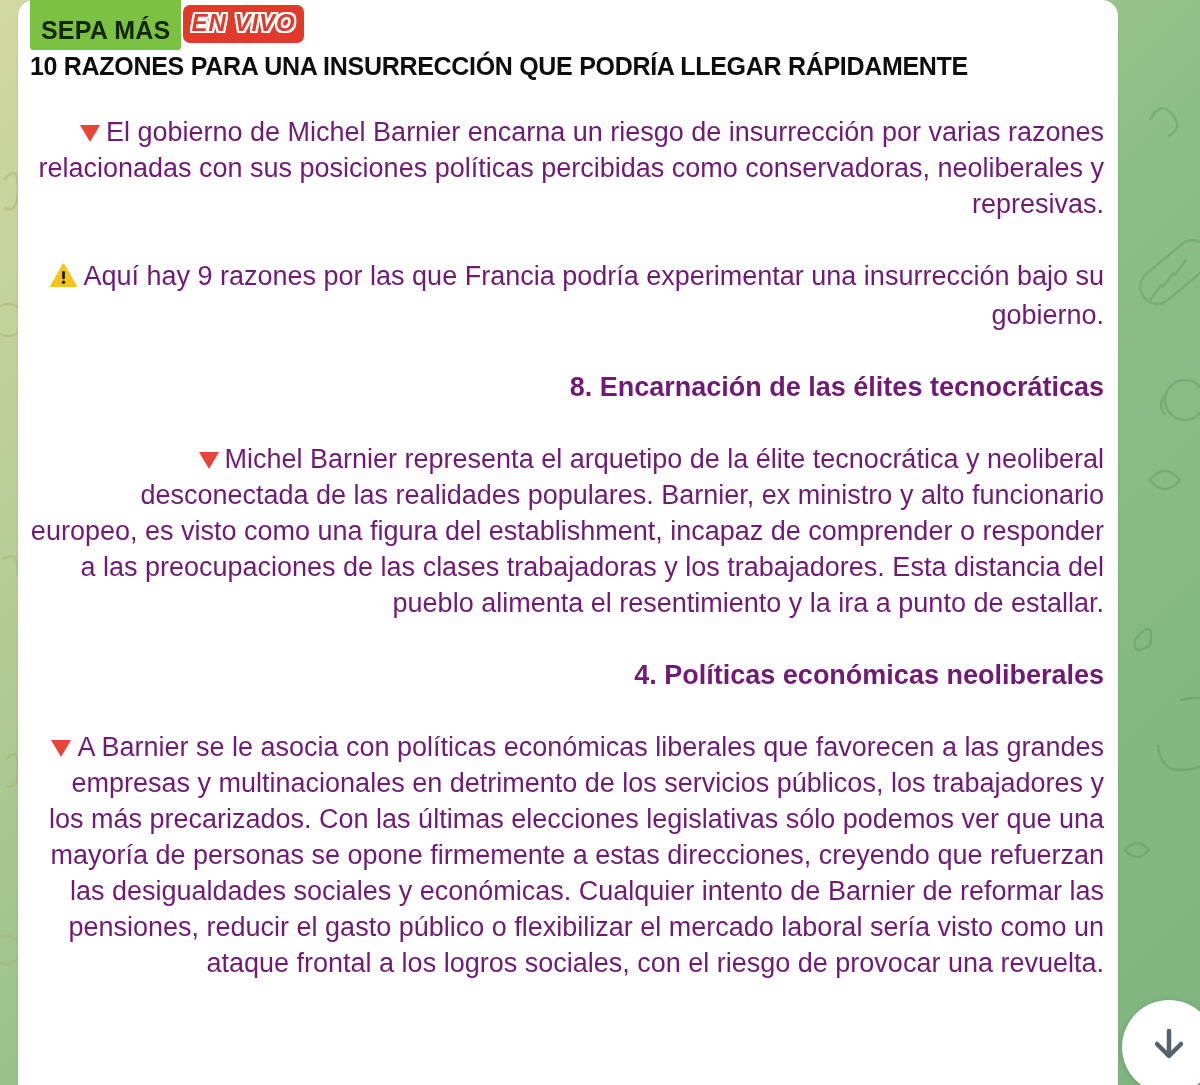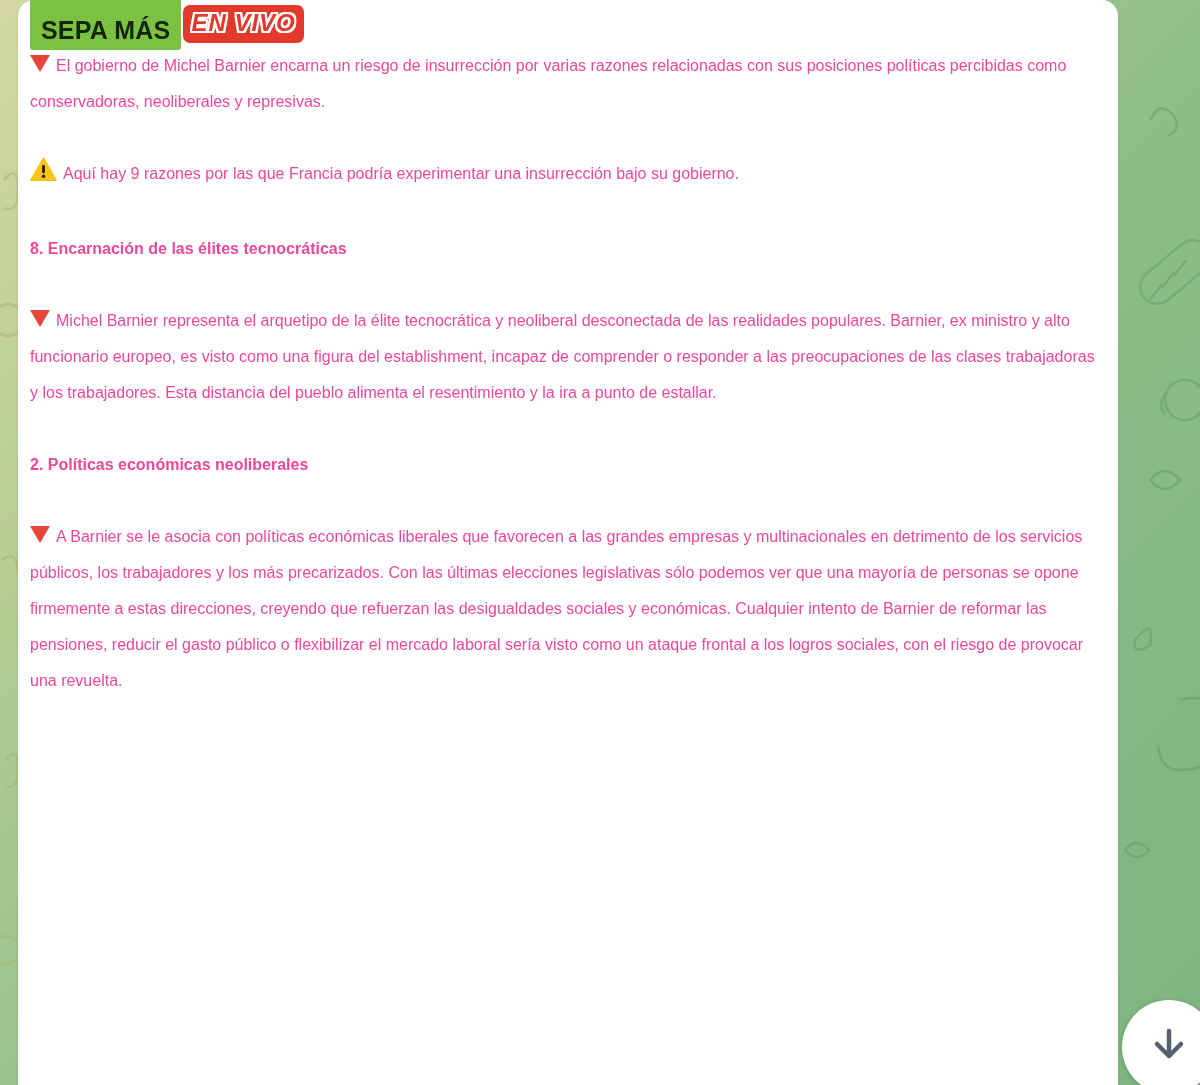--- a/index.html
+++ b/index.html
@@ -60,23 +60,24 @@
   .msg-title {
     margin: 0 0 30px 0;
     font-size: 25px;
     font-weight: 700;
     line-height: 36px;
     color: #0e0e0e;
     letter-spacing: -0.3px;
   }
   .para, .section-heading {
     margin: 0 0 36px 0;
-    font-size: 16px;
+    font-size: 27px;
     line-height: 36px;
-    color: #ec4899;
+    color: #701a75;
+    text-align: right;
   }
   .section-heading { font-weight: 700; }
   .tri-icon {
     display: inline-block;
     width: 0; height: 0;
     border-left: 10px solid transparent;
     border-right: 10px solid transparent;
     border-top: 17px solid #e8453a;
     margin-right: 6px;
     vertical-align: -1px;
@@ -122,40 +123,41 @@
   </g>
 </svg>
 
 <div class="bubble">
 
   <div class="badges">
     <span class="badge-green">SEPA MÁS</span>
     <span class="badge-red">EN VIVO</span>
   </div>
 
+  <h1 class="msg-title">10 RAZONES PARA UNA INSURRECCIÓN QUE PODRÍA LLEGAR RÁPIDAMENTE</h1>
 
   <p class="para">
     <span class="tri-icon"></span><span>El gobierno de Michel Barnier encarna un riesgo de insurrección por varias razones relacionadas con sus posiciones políticas percibidas como conservadoras, neoliberales y represivas.</span>
   </p>
 
   <p class="para">
     <span class="warn-icon"><svg width="27" height="25" viewBox="0 0 27 25">
           <path d="M13.5 1.5 L25.8 23 H1.2 Z" fill="#f8c516" stroke="#f8c516" stroke-width="2" stroke-linejoin="round"></path>
           <rect x="12.1" y="8" width="2.8" height="8.2" rx="1.3" fill="#231a02"></rect>
           <circle cx="13.5" cy="19.3" r="1.7" fill="#231a02"></circle>
         </svg></span><span>Aquí hay 9 razones por las que Francia podría experimentar una insurrección bajo su gobierno.</span>
   </p>
 
   <h2 class="section-heading">8. Encarnación de las élites tecnocráticas</h2>
 
   <p class="para">
     <span class="tri-icon"></span><span>Michel Barnier representa el arquetipo de la élite tecnocrática y neoliberal desconectada de las realidades populares. Barnier, ex ministro y alto funcionario europeo, es visto como una figura del establishment, incapaz de comprender o responder a las preocupaciones de las clases trabajadoras y los trabajadores. Esta distancia del pueblo alimenta el resentimiento y la ira a punto de estallar.</span>
   </p>
 
-  <h2 class="section-heading">2. Políticas económicas neoliberales</h2>
+  <h2 class="section-heading">4. Políticas económicas neoliberales</h2>
 
   <p class="para">
     <span class="tri-icon"></span><span>A Barnier se le asocia con políticas económicas liberales que favorecen a las grandes empresas y multinacionales en detrimento de los servicios públicos, los trabajadores y los más precarizados. Con las últimas elecciones legislativas sólo podemos ver que una mayoría de personas se opone firmemente a estas direcciones, creyendo que refuerzan las desigualdades sociales y económicas. Cualquier intento de Barnier de reformar las pensiones, reducir el gasto público o flexibilizar el mercado laboral sería visto como un ataque frontal a los logros sociales, con el riesgo de provocar una revuelta.</span>
   </p>
 
 
 </div>
 
 <div class="scroll-btn">
   <span>

